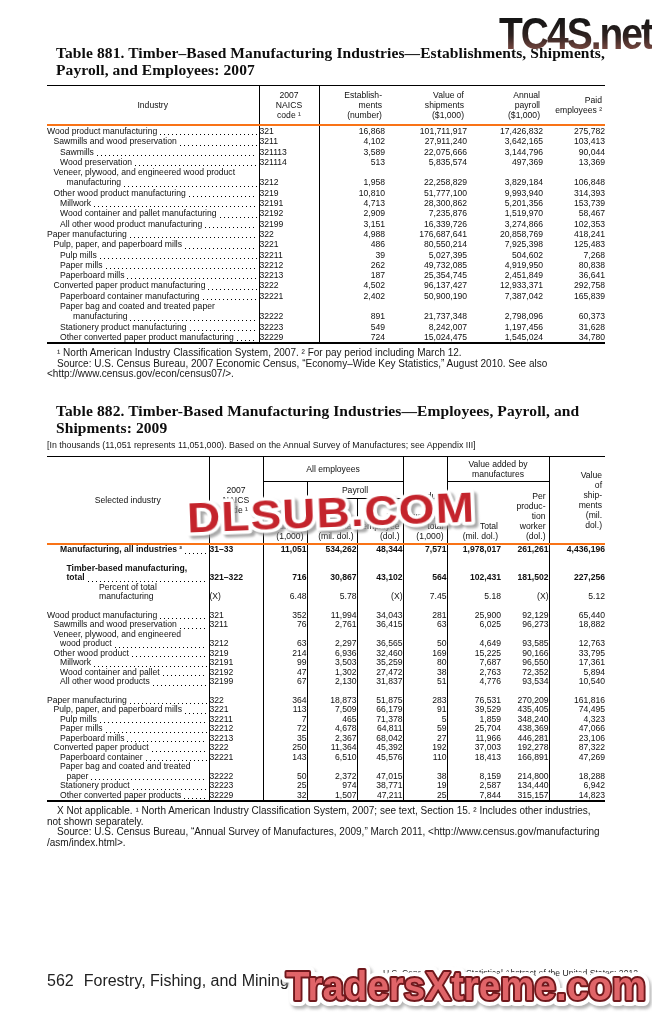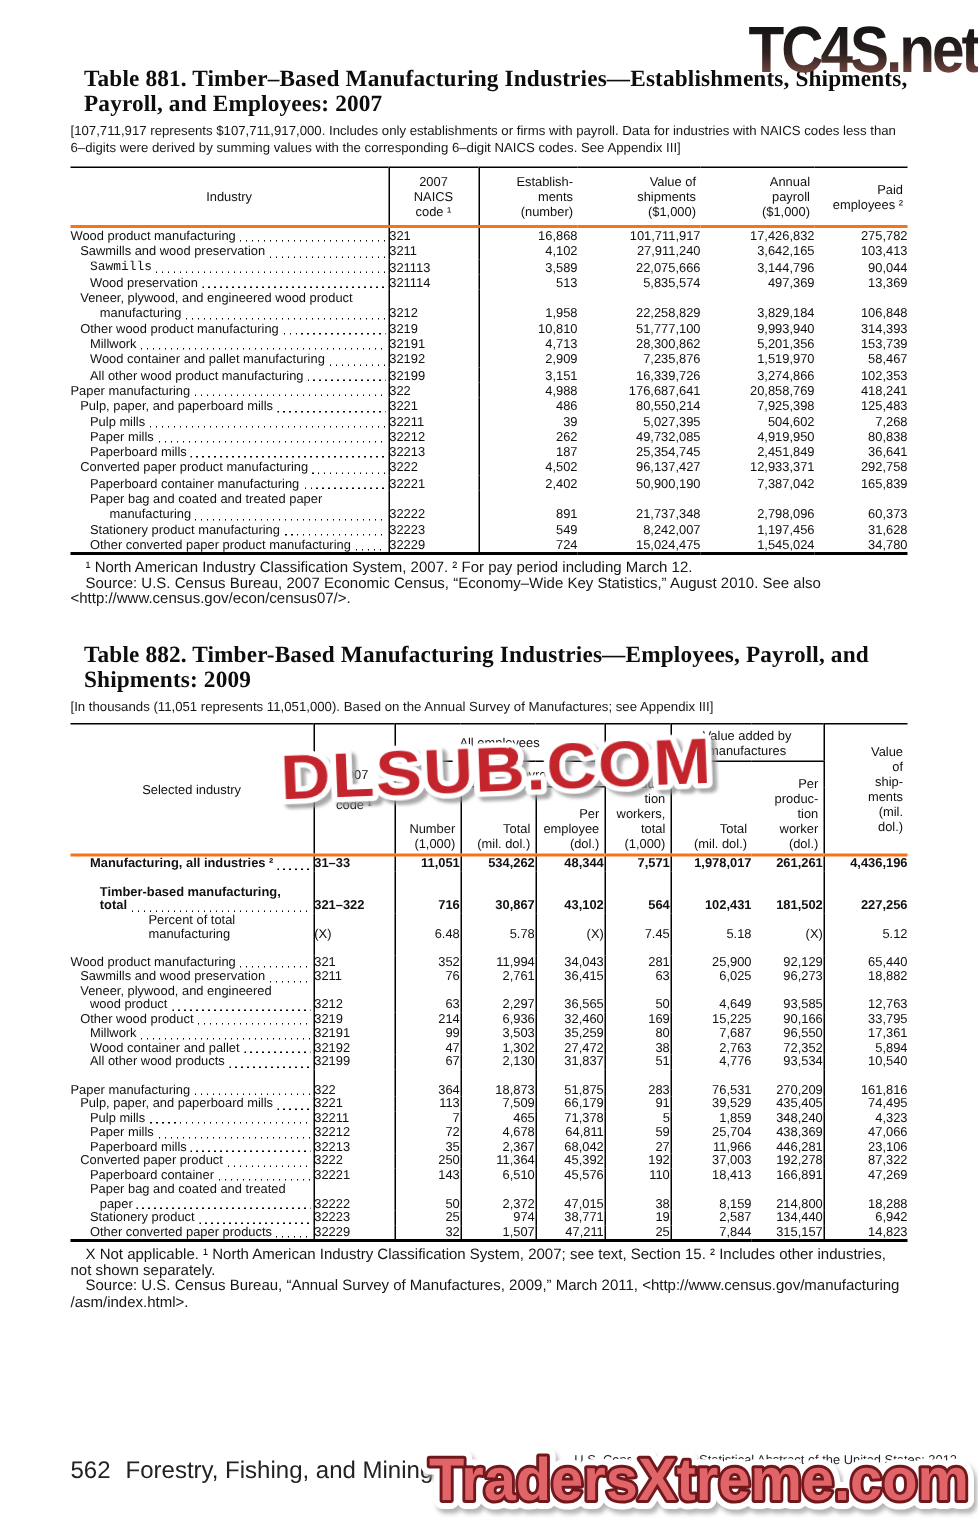--- a/index.html
+++ b/index.html
@@ -76,21 +76,20 @@
   .wm-dlsub svg { filter:drop-shadow(3px 3px 1px rgba(140,140,140,.75)); }
   .wm-traders { position:absolute; left:279px; top:958px; z-index:30; }
   .wm-traders svg { filter:drop-shadow(2px 3px 1.5px rgba(150,150,150,.7)); }
 </style>
 </head>
 <body>
 
 <div class="content">
 
   <h1 class="tbl-title">Table 881. Timber–Based Manufacturing Industries—Establishments, Shipments, Payroll, and Employees: 2007</h1>
-  <div class="tbl-note">[107,711,917 represents $107,711,917,000. Includes only establishments or firms with payroll. Data for industries with NAICS codes less than 6–digits were derived by summing values with the corresponding 6–digit NAICS codes. See Appendix III]</div>
 
   <table class="census" id="t881">
     <colgroup>
       <col style="width:212px">
         <col style="width:60px">
         <col style="width:66px">
       <col style="width:82px">
         <col style="width:76px">
         <col style="width:62px">
     </colgroup>
@@ -135,21 +134,21 @@
             </div>
           </td>
           <td class="c-code bl br">3211</td>
           <td class="c-val ">4,102</td>
           <td class="c-val ">27,911,240</td>
           <td class="c-val ">3,642,165</td>
           <td class="c-val ">103,413</td>
         </tr>
         <tr>
           <td class="c-label">
-            <div class="lline" style="padding-left: 13px; font-family: Liberation Mono, monospace;">
+            <div class="lline" style="padding-left: 13px;">
               <span>Sawmills</span>
               <span class="dots"></span>
             </div>
           </td>
           <td class="c-code bl br">321113</td>
           <td class="c-val ">3,589</td>
           <td class="c-val ">22,075,666</td>
           <td class="c-val ">3,144,796</td>
           <td class="c-val ">90,044</td>
         </tr>

